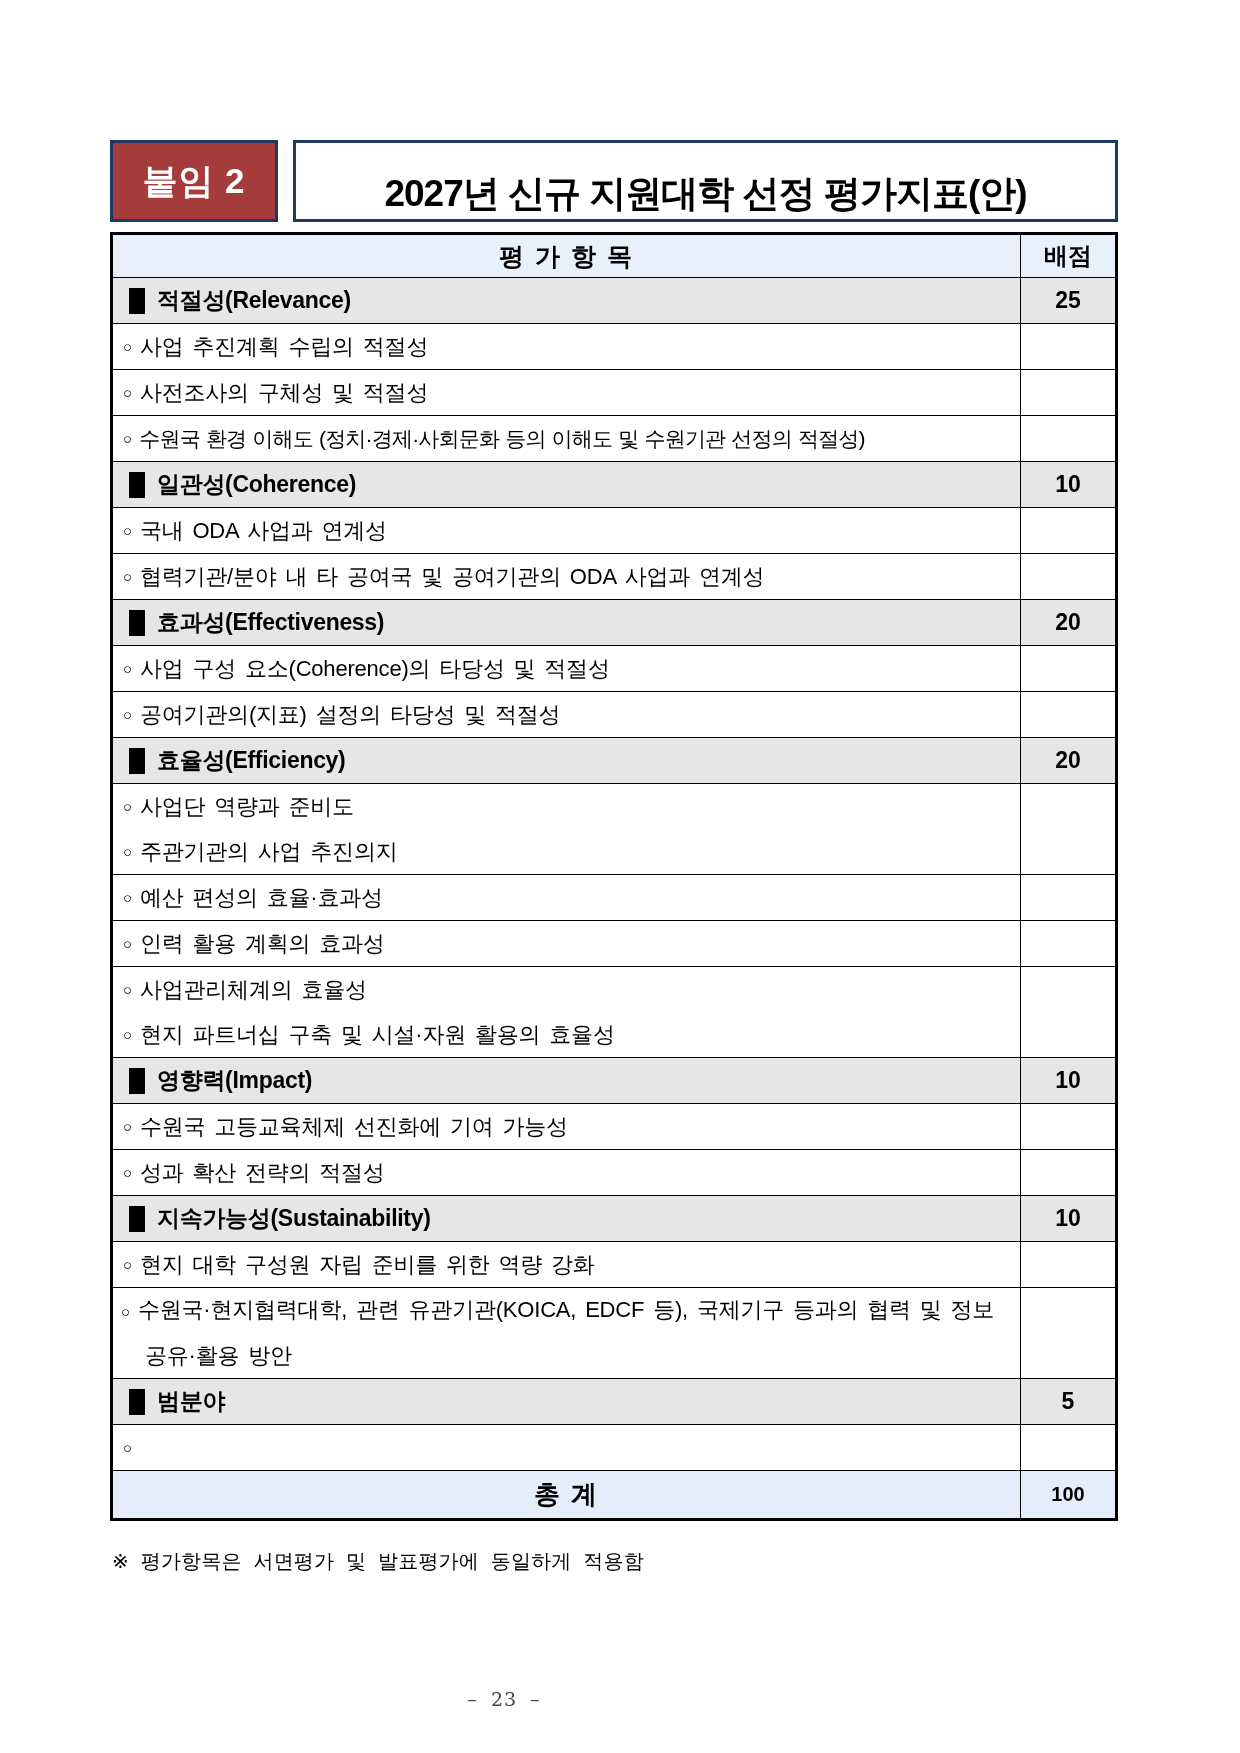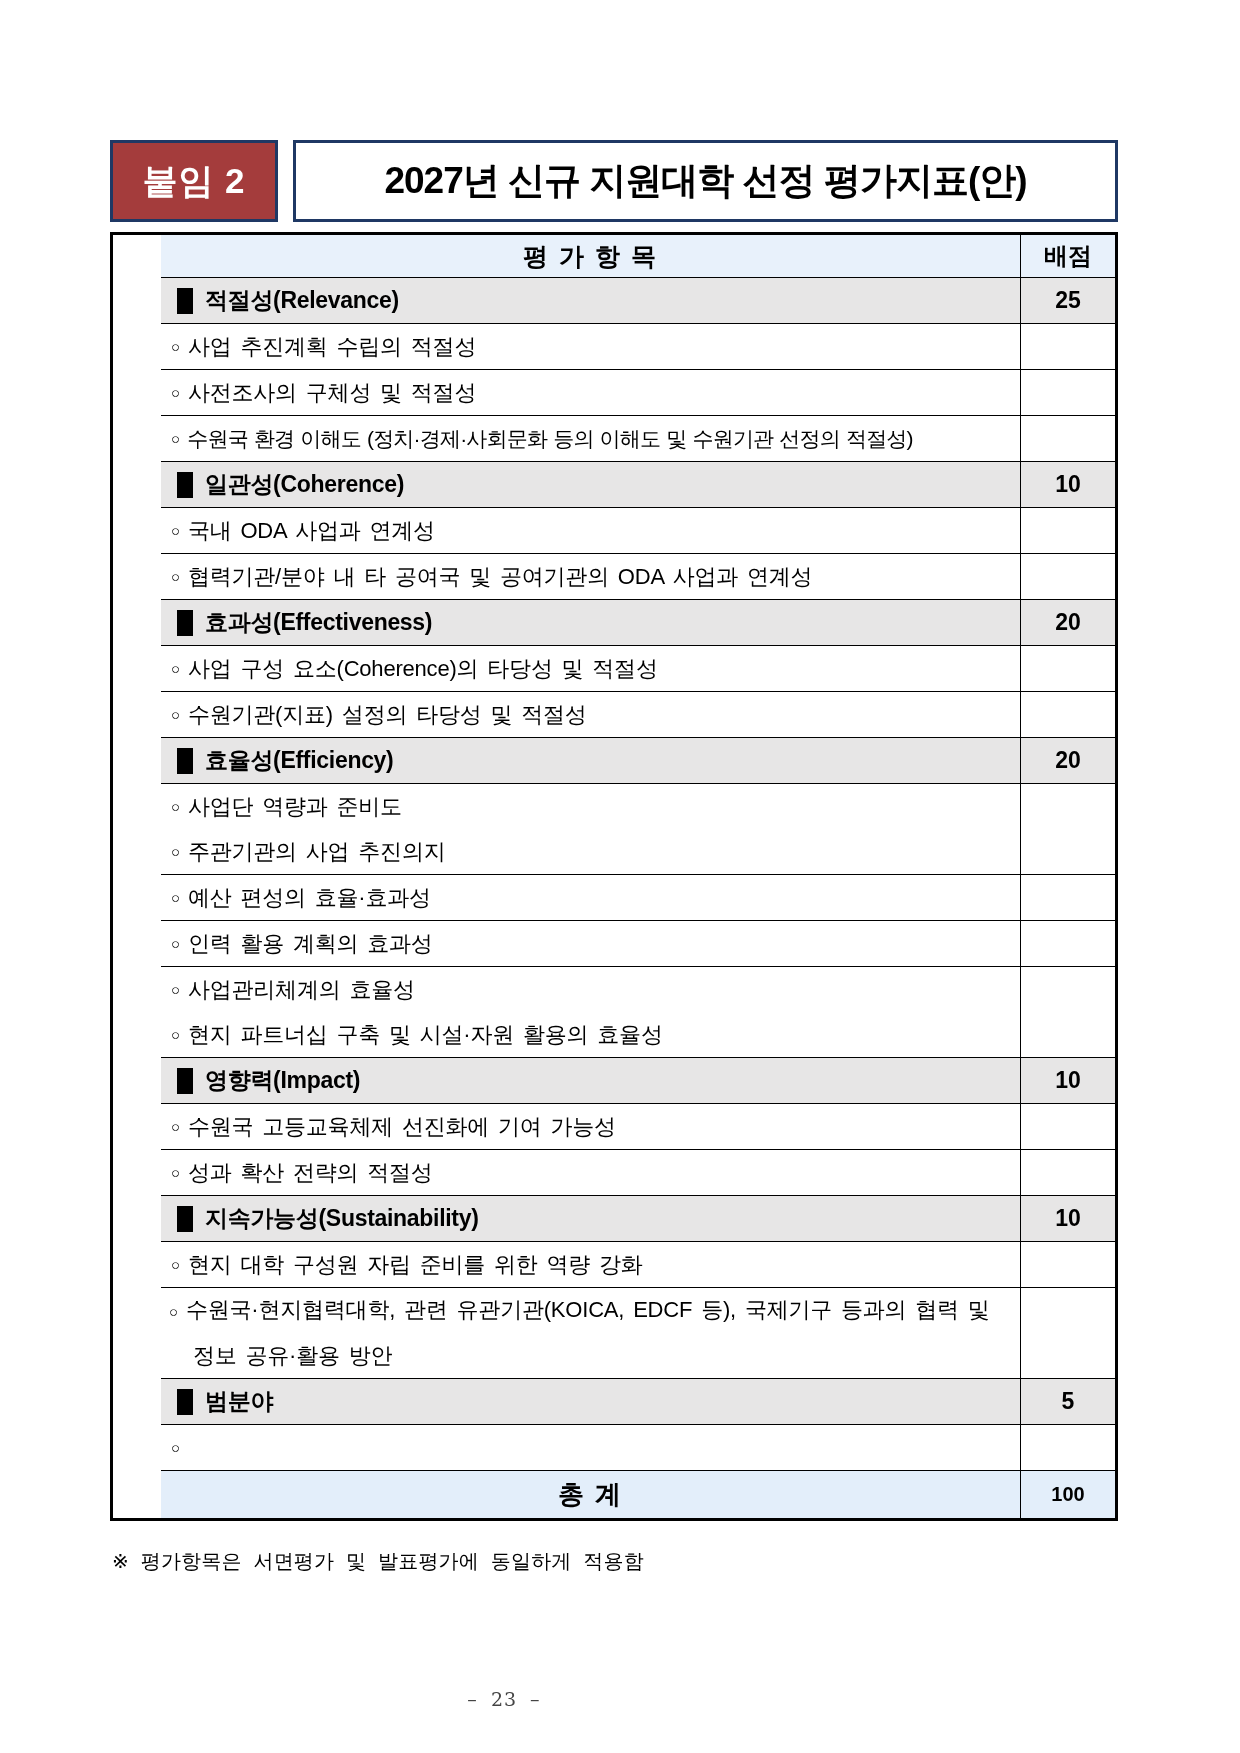--- a/index.html
+++ b/index.html
@@ -23,27 +23,27 @@
   
   .header-row{display:flex;gap:15px;height:82px;margin-bottom:10px;}
   .badge{
     width:168px;height:82px;background:var(--badge-bg);
     border:3px solid var(--box-border);
     display:flex;align-items:center;justify-content:center;
     color:#fff;font-weight:bold;font-size:35px;letter-spacing:1px;
   }
   .titlebox{
     flex:1;height:82px;background:#fff;border:3px solid var(--box-border);
-    display:flex;align-items:center;justify-content:center;
+    display:flex;align-items:flex-end;justify-content:center;
     font-weight:800;font-size:37px;letter-spacing:-1px;color:#000;
     white-space:nowrap;
   }
 
   
-  .table{border:3px solid var(--line);width:100%;padding-left:48px;}
+  .table{border:3px solid var(--line);width:100%;}
   .trow{display:flex;width:100%;}
   .trow + .trow{border-top:1.5px solid var(--line);}
   .cell{display:flex;}
   .item-cell{flex:1;min-width:0;}
   .score-cell{
     width:95px;flex:0 0 95px;border-left:1.5px solid var(--line);
     align-items:center;justify-content:center;
     font-weight:bold;font-size:23px;
   }
 
@@ -173,21 +173,21 @@
               <span class="bullet">○</span>
               <span class="itxt">사업 구성 요소(Coherence)의 타당성 및 적절성</span>
             </div>
           </div>
           <div class="cell score-cell"></div>
         </div>
         <div class="trow item">
           <div class="cell item-cell">
             <div class="iline">
               <span class="bullet">○</span>
-              <span class="itxt">수원기관(지표) 설정의 타당성 및 적절성</span>
+              <span class="itxt">공여기관의(지표) 설정의 타당성 및 적절성</span>
             </div>
           </div>
           <div class="cell score-cell"></div>
         </div>
         <div class="trow cat">
           <div class="cell item-cell">
             <span class="sq"></span>
             <span class="cat-label">효율성(Efficiency)</span>
           </div>
           <div class="cell score-cell">20</div>

